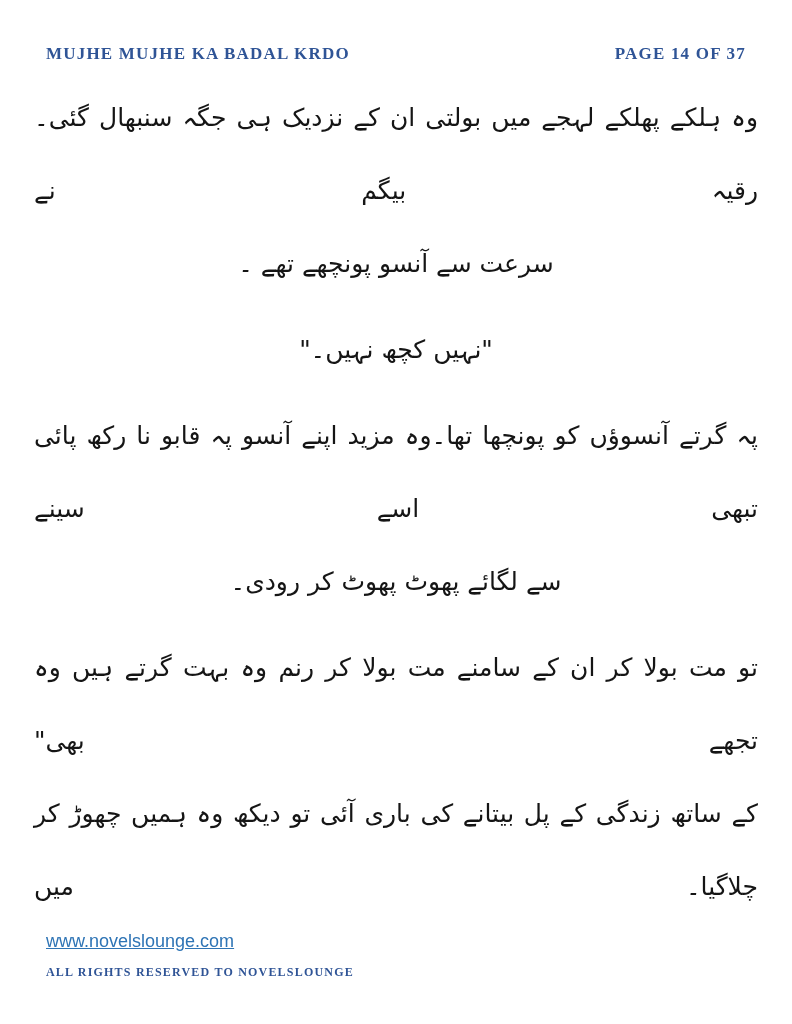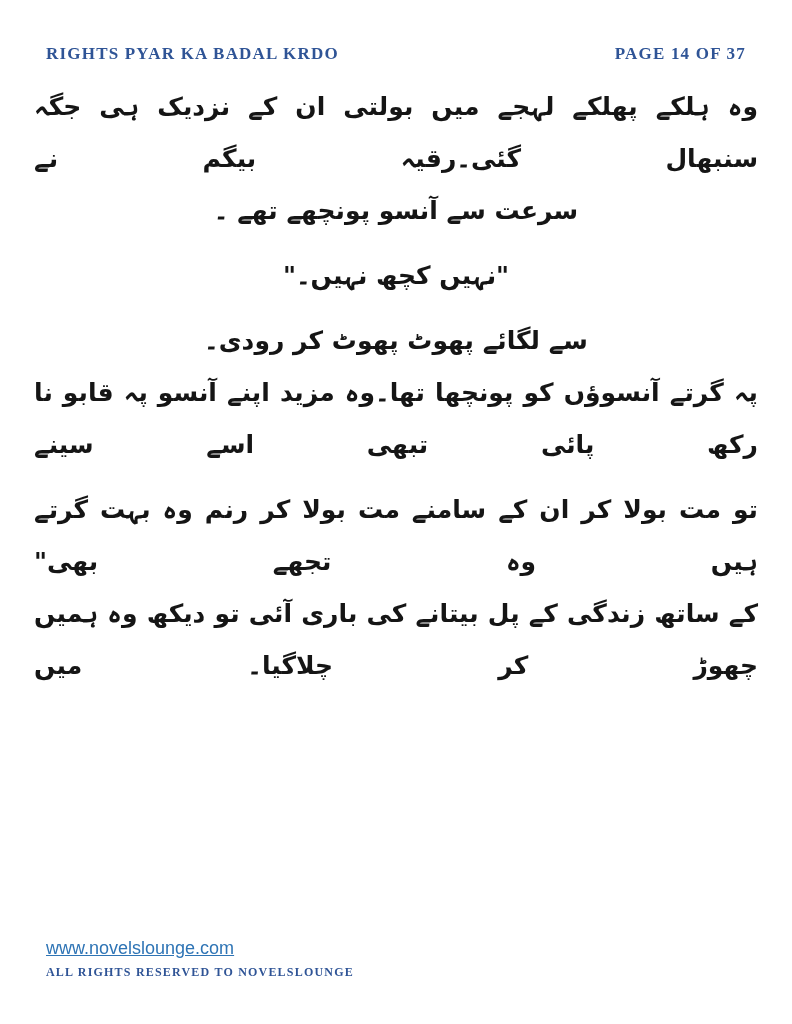--- a/index.html
+++ b/index.html
@@ -37,23 +37,22 @@
   
   .content{
     direction:rtl;
     padding:16px 34px 0 34px;
     color:var(--body_text);
     font-family:"DejaVu Sans",sans-serif;
     font-size:25px;
   }
   .para{margin-bottom:13px;}
   .line{
-    line-height:52px;
+    line-height:73px;
     white-space:nowrap;
-    font-weight:bold;
   }
   .line.full{
     text-align:justify;
     text-align-last:justify;
     white-space:normal;
   }
   .line.last{
     text-align:center;
   }
   
@@ -62,56 +61,56 @@
     left:46px;
     bottom:44px;
   }
   .footer-link{
     display:inline-block;
     color:var(--link);
     font-family:"Liberation Sans",sans-serif;
     font-size:18px;
     text-decoration:underline;
     cursor:pointer;
-    margin-bottom:6px;
+    margin-bottom:13px;
   }
   .footer-rights{
     color:var(--header_text);
     font-family:"Liberation Serif",serif;
     font-weight:bold;
     font-size:12px;
     letter-spacing:1.2px;
   }
 </style>
 </head>
 <body>
 
 <div class="page">
 
   <div class="header">
     <div class="header-row">
-      <span>RIGHTS PYAR KA BADAL KRDO</span>
+      <span>MUJHE MUJHE KA BADAL KRDO</span>
       <span>PAGE 14 OF 37</span>
     </div>
   </div>
 
   <div class="content">
 
     <div class="para">
       <div class="line full">وہ ہلکے پھلکے لہجے میں بولتی ان کے نزدیک ہی جگہ سنبھال گئی۔رقیہ بیگم نے</div>
       <div class="line last">سرعت سے آنسو پونچھے تھے ۔</div>
     </div>
 
     <div class="para">
       <div class="line last">"نہیں کچھ نہیں۔"</div>
     </div>
 
     <div class="para">
+      <div class="line full">پہ گرتے آنسوؤں کو پونچھا تھا۔وہ مزید اپنے آنسو پہ قابو نا رکھ پائی تبھی اسے سینے</div>
       <div class="line last">سے لگائے پھوٹ پھوٹ کر رودی۔</div>
-      <div class="line full">پہ گرتے آنسوؤں کو پونچھا تھا۔وہ مزید اپنے آنسو پہ قابو نا رکھ پائی تبھی اسے سینے</div>
     </div>
 
     <div class="para">
       <div class="line full">تو مت بولا کر ان کے سامنے مت بولا کر رنم وہ بہت گرتے ہیں وہ تجھے بھی"</div>
       <div class="line full">کے ساتھ زندگی کے پل بیتانے کی باری آئی تو دیکھ وہ ہمیں چھوڑ کر چلاگیا۔ میں</div>
 
     </div>
 
   </div>
 

